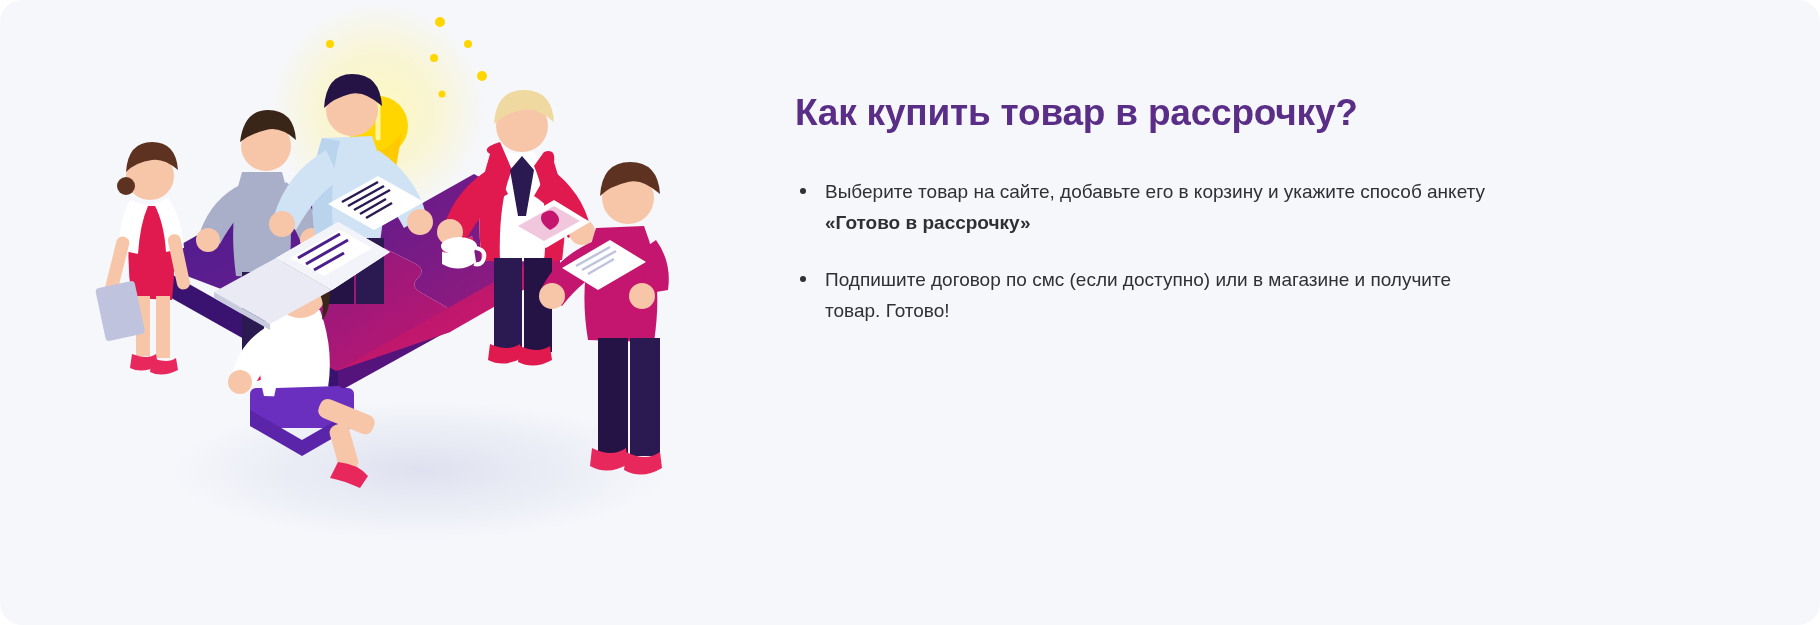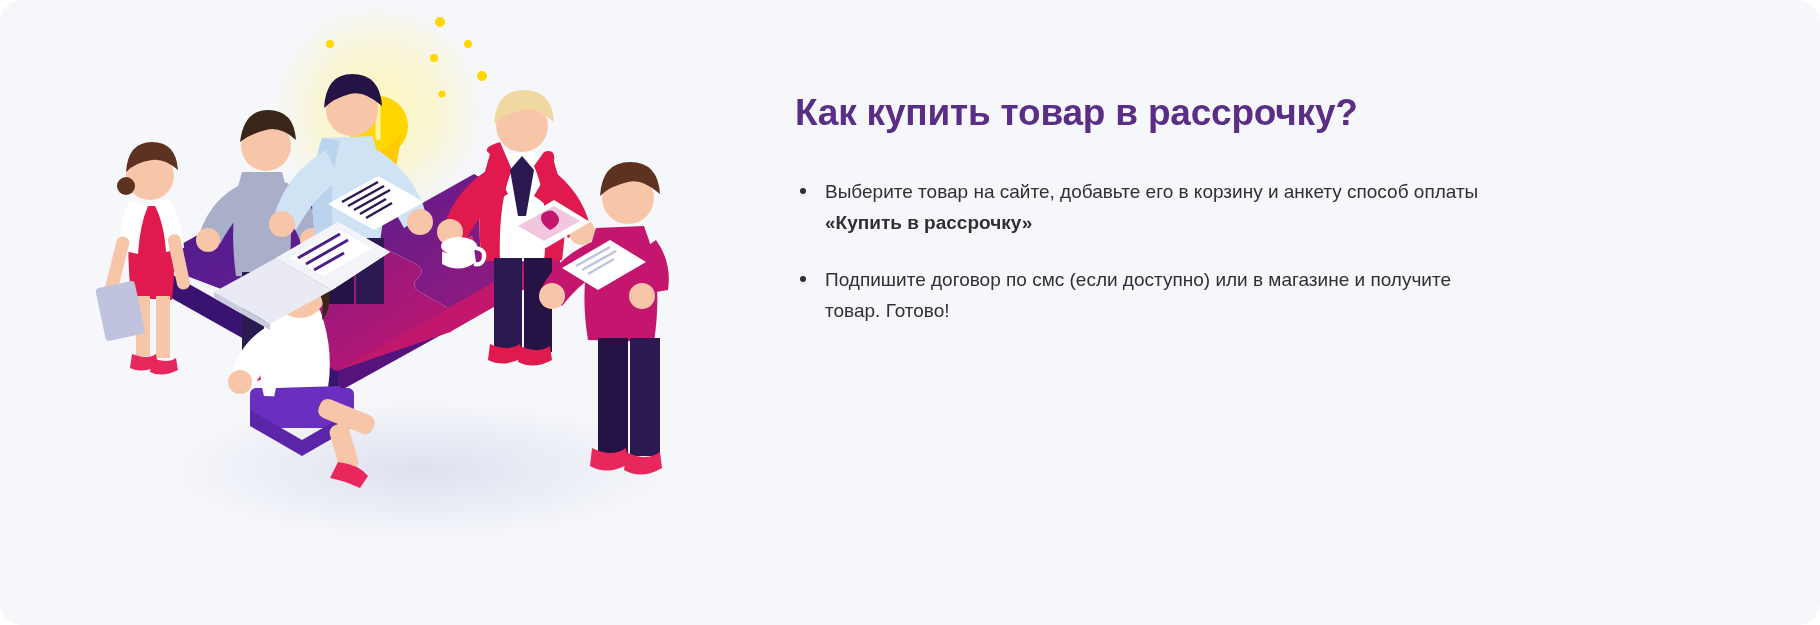--- a/index.html
+++ b/index.html
@@ -268,21 +268,21 @@
   </div>
 
   <div class="content">
 
     <h1 class="title">Как купить товар в рассрочку?</h1>
 
     <ul class="bullets">
 
       <li class="bullet">
         <span class="dot"></span>
-        <span>Выберите товар на сайте, добавьте его в корзину и анкету способ оплаты </span><b>«Купить в рассрочку»</b><span></span>
+        <span>Выберите товар на сайте, добавьте его в корзину и укажите способ анкету </span><b>«Готово в рассрочку»</b><span></span>
       </li>
 
 
       <li class="bullet">
         <span class="dot"></span>
         <span>Подпишите договор по смс (если доступно) или в магазине и получите товар. Готово!</span><b></b><span></span>
       </li>
 
     </ul>
   </div>

